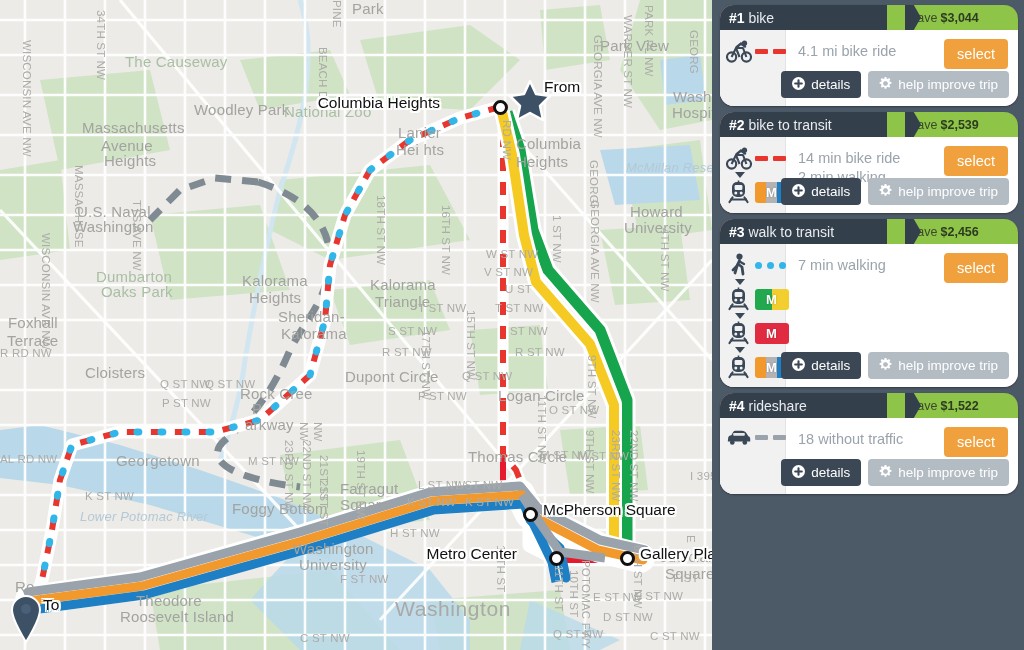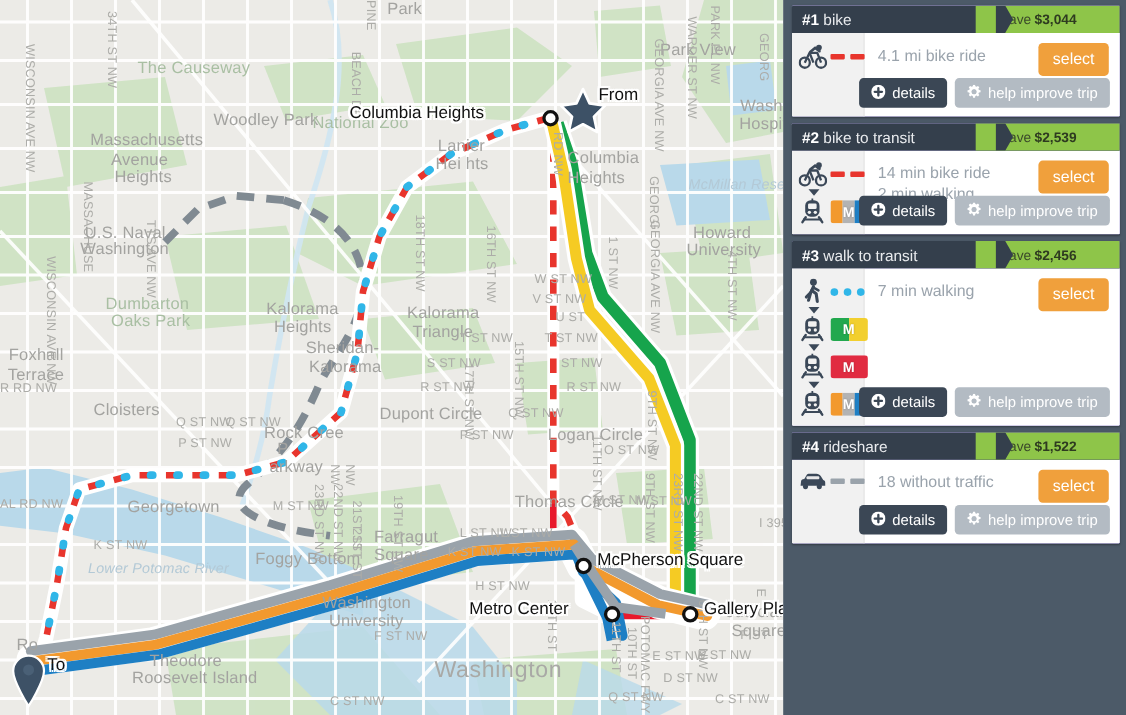--- a/index.html
+++ b/index.html
@@ -34,21 +34,21 @@
     position:absolute;width:15px;height:15px;border-radius:50%;
     background:#fff;border:3px solid #111;box-sizing:border-box;
   }
 
   
   #panel{
     position:absolute;right:0;top:0;width:312px;height:650px;
     background:#4c5a68;box-sizing:border-box;padding:5px 6px 5px 8px;
   }
   .card{
-    background:#c4b5fd;border-radius:1px;margin-bottom:6px;overflow:hidden;
+    background:#fca5a5;border-radius:14px;margin-bottom:6px;overflow:hidden;
     box-shadow:0 1px 2px rgba(0,0,0,.35);
   }
   .card-head{
     position:relative;height:25px;background:#343f4c;
     display:flex;align-items:center;overflow:hidden;
   }
   .card-head .ttl{
     color:#e9ebee;font-size:14px;padding-left:9px;z-index:3;white-space:nowrap;
   }
   .card-head .ttl b{color:#fff;font-weight:bold;}
@@ -269,21 +269,21 @@
         <div class="maplabel street" style="left: 462px; top: 370px;">Q ST NW</div>
         <div class="maplabel street" style="left: 418px; top: 390px;">P ST NW</div>
         <div class="maplabel street" style="left: 549px; top: 404px;">O ST NW</div>
         <div class="maplabel street" style="left: 553px; top: 628px;">Q ST NW</div>
         <div class="maplabel street" style="left: 540px; top: 449px;">M ST NW</div>
         <div class="maplabel street" style="left: 418px; top: 479px;">L ST NW</div>
         <div class="maplabel street" style="left: 455px; top: 479px;">L ST NW</div>
         <div class="maplabel street" style="left: 407px; top: 496px;">K ST NW</div>
         <div class="maplabel street" style="left: 465px; top: 496px;">K ST NW</div>
         <div class="maplabel street" style="left: 85px; top: 490px;">K ST NW</div>
-        <div class="maplabel street" style="left: 432px; top: 527px;">H ST NW</div>
+        <div class="maplabel street" style="left: 390px; top: 527px;">H ST NW</div>
         <div class="maplabel street" style="left: 340px; top: 573px;">F ST NW</div>
         <div class="maplabel street" style="left: 593px; top: 591px;">E ST NW</div>
         <div class="maplabel street" style="left: 603px; top: 611px;">D ST NW</div>
         <div class="maplabel street" style="left: 650px; top: 630px;">C ST NW</div>
         <div class="maplabel street" style="left: 673px; top: 572px;">F ST</div>
         <div class="maplabel street" style="left: 634px; top: 590px;">E ST NW</div>
         <div class="maplabel street" style="left: 300px; top: 632px;">C ST NW</div>
         <div class="maplabel street" style="left: 578px; top: 450px;">M ST NW</div>
         <div class="maplabel street" style="left: 690px; top: 470px;">I 395</div>
       </div>

